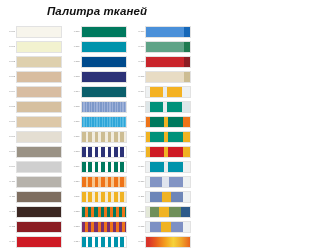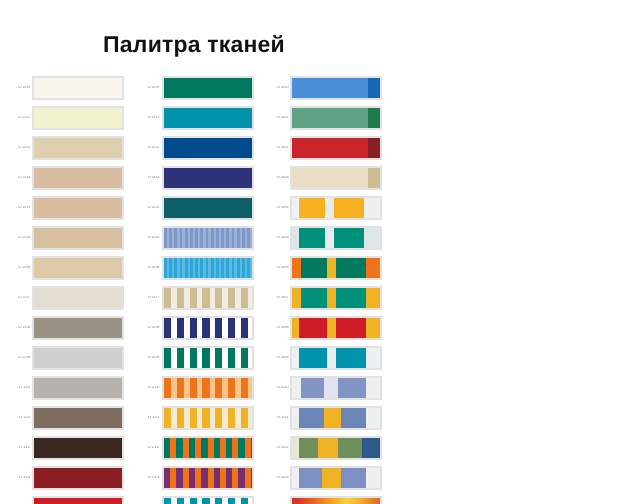--- a/index.html
+++ b/index.html
@@ -13,22 +13,23 @@
     font-family: "Liberation Sans", sans-serif;
     overflow: hidden;
     position: relative;
   }
   #palette-title {
     text-align: center;
     font-size: 11.5px;
     font-weight: bold;
     color: #111111;
     line-height: 1;
-    padding-top: 18px;
+    padding-top: 6px;
     letter-spacing: 0.1px;
+    font-style: italic;
   }
   #columns {
     display: flex;
     flex-direction: row;
     padding-top: 7px;
   }
   .palette-column {
     width: 64.6px;
     display: flex;
     flex-direction: column;

